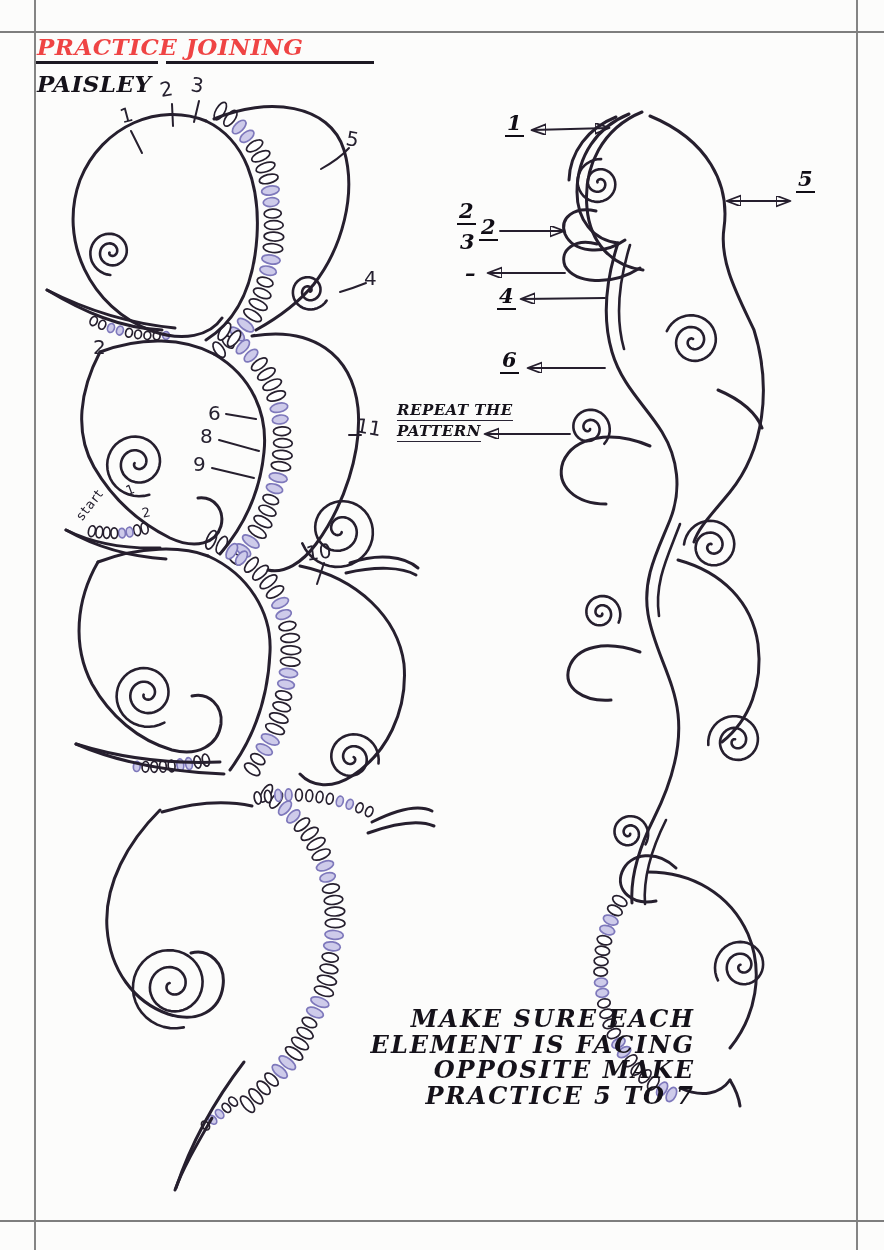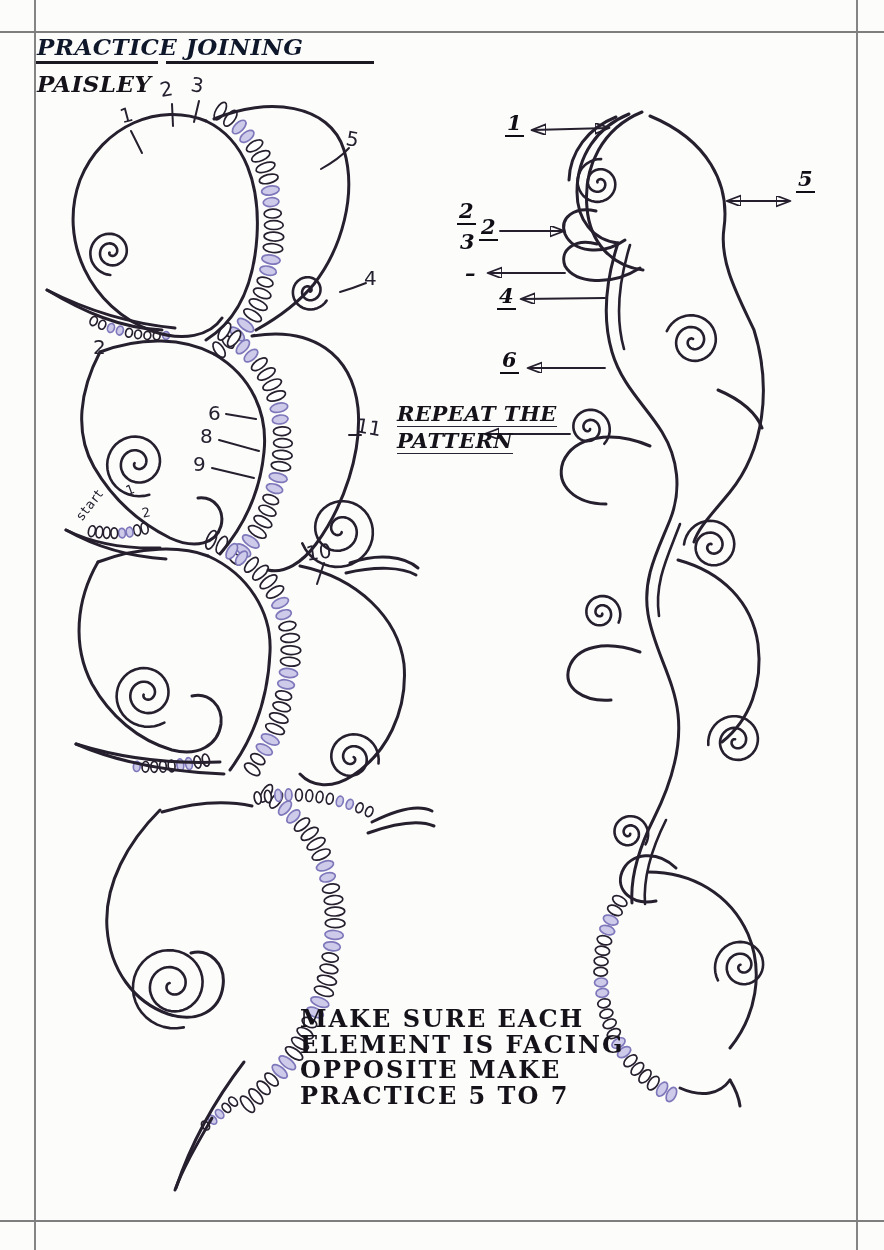--- a/index.html
+++ b/index.html
@@ -3,38 +3,38 @@
 <meta charset="utf-8">
 <style>
   html,body{margin:0;padding:0;background:#e9e9e9;}
   .page{position:relative;width:884px;height:1250px;background:#fcfcfb;overflow:hidden;
         font-family:"DejaVu Serif","Liberation Serif",serif;color:#1c1822;}
   
   .vline{position:absolute;top:0;bottom:0;width:2px;background:#848484;}
   .hline{position:absolute;left:0;right:0;height:2px;background:#7e7e7e;}
   
   .title{position:absolute;left:37px;top:33px;font-weight:bold;font-style:italic;
-         font-size:23px;letter-spacing:.5px;color:#0f172a;}
+         font-size:23px;letter-spacing:.5px;color:#ef4444;}
   .title-underline{position:absolute;height:3px;background:#1c1822;}
   .title2{position:absolute;left:37px;top:70px;font-weight:bold;font-style:italic;
           font-size:23px;letter-spacing:.5px;color:#15121a;}
   
   .hw{position:absolute;font-family:"DejaVu Sans","Liberation Sans",sans-serif;
       font-size:20px;color:#262130;line-height:1;}
   .hw.sm{font-size:13px;letter-spacing:1px;}
   
   .num{position:absolute;font-weight:bold;font-style:italic;font-size:21px;color:#100d15;
        line-height:1;padding:0 2px 2px 2px;border-bottom:2.5px solid #100d15;}
   .num.nl{border-bottom:none;}
   .repeat{position:absolute;left:397px;top:403px;font-weight:bold;font-style:italic;
-          font-size:21px;letter-spacing:.5px;color:#15121a;line-height:1.0;}
+          font-size:15px;letter-spacing:.5px;color:#15121a;line-height:1.0;}
   .repeat div{border-bottom:1.5px solid #2a2535;padding-bottom:2px;margin-bottom:3px;width:max-content;}
   
-  .footer{position:absolute;left:300px;top:1006px;width:395px;text-align:left;
-          font-weight:bold;font-size:24px;letter-spacing:2px;
+  .footer{position:absolute;left:300px;top:1006px;width:395px;text-align:right;
+          font-weight:bold;font-style:italic;font-size:24px;letter-spacing:2px;
           line-height:25.5px;color:#15121a;}
   svg{position:absolute;left:0;top:0;}
   svg path,svg line{fill:none;stroke:#261f2e;stroke-linecap:round;stroke-linejoin:round;}
   .o3{stroke-width:3px;}
   .o2{stroke-width:2.6px;}
   .fg{stroke:none;fill:none;}
   .arr{stroke-width:1.8px;}
   .ptr{stroke-width:2px;}
 </style>
 </head>

